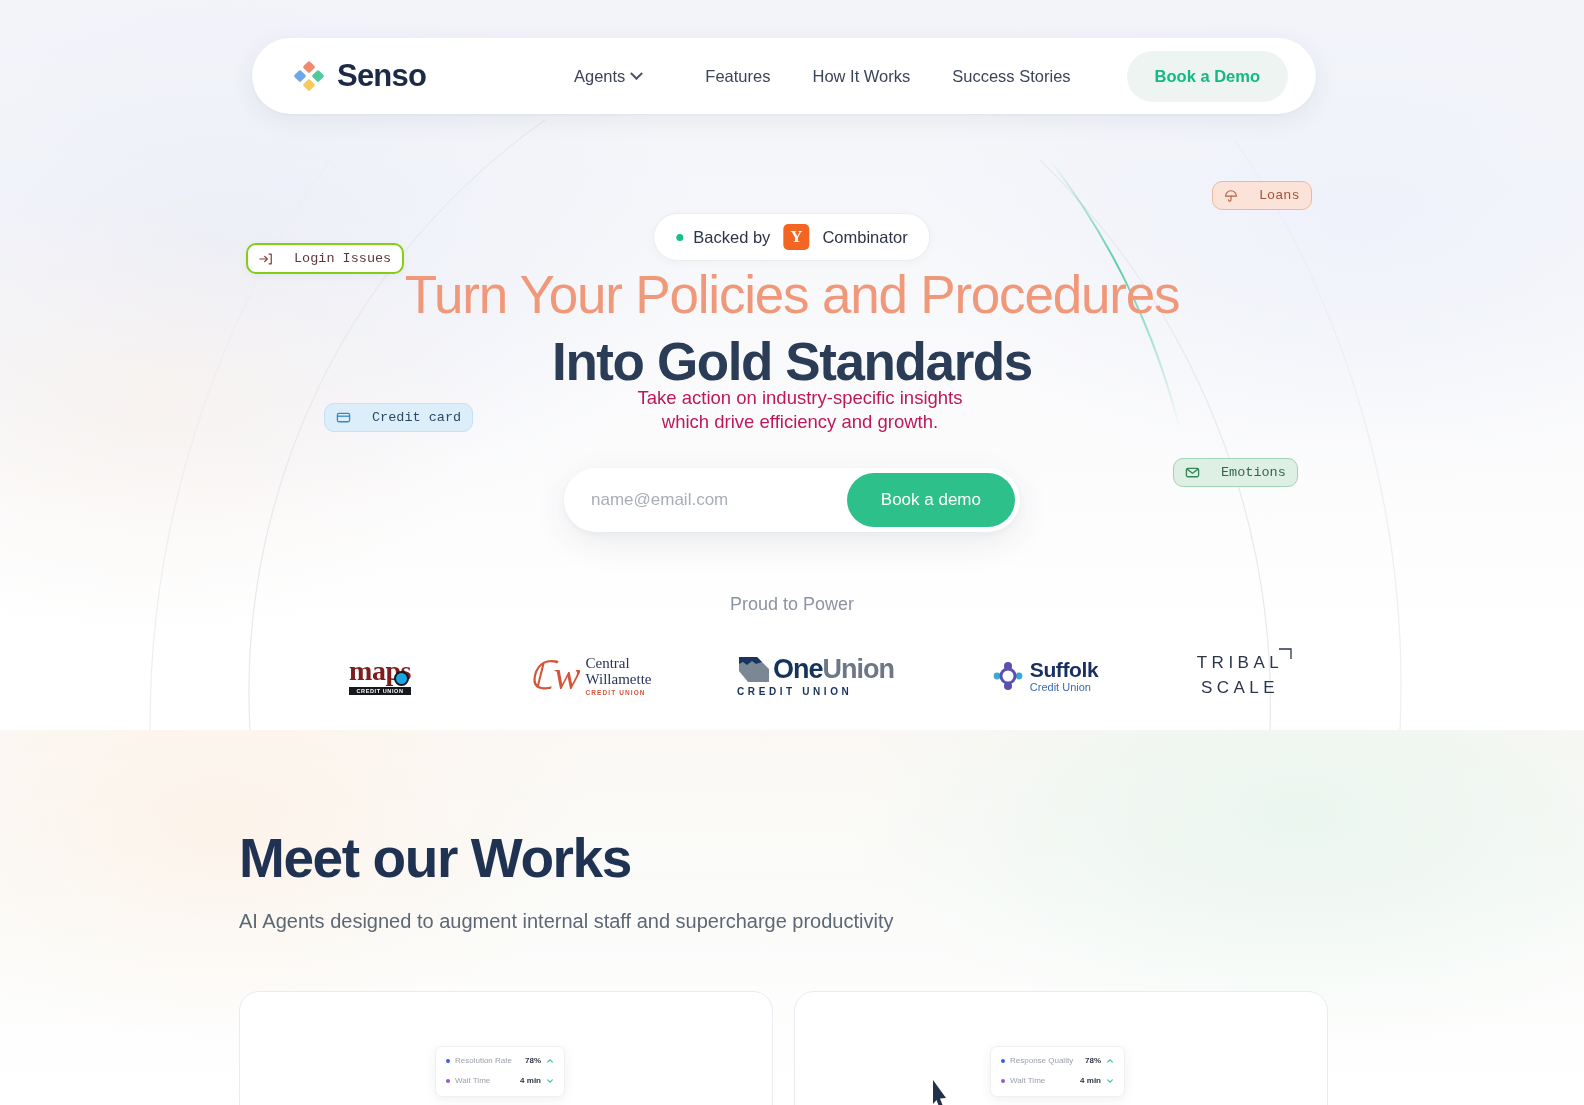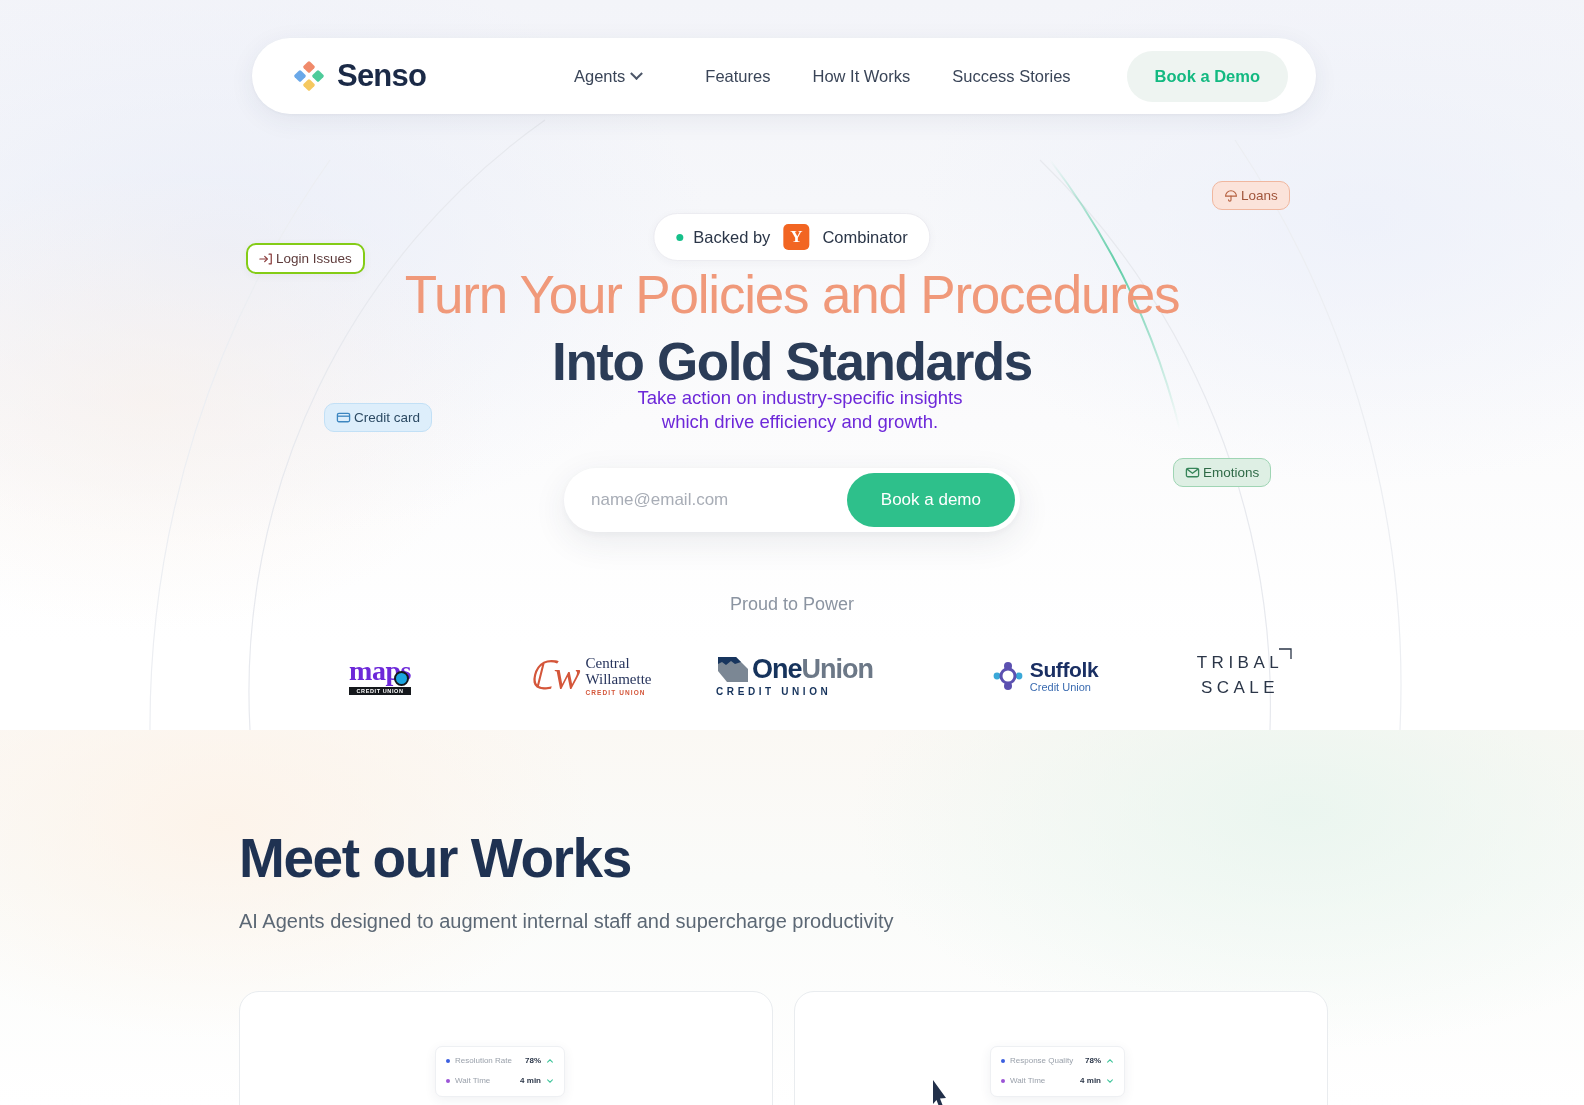--- a/index.html
+++ b/index.html
@@ -143,21 +143,21 @@
   }
   .h1 .line1 { color: #f0997a; display: block; font-weight: 400; }
   .h1 .line2 { color: #2b3c57; display: block; font-weight: 700; margin-top: 14px; letter-spacing: -1.4px;}
 
   .sub {
     position: absolute;
     left: 0; top: 386px;
     width: 1584px;
     font-size: 18.5px;
     line-height: 1.32;
-    color: #6d28d9;
+    color: #be185d;
     padding-left: 16px;
   }
 
   .form {
     position: absolute;
     left: 50%; top: 468px;
     transform: translateX(-50%);
     width: 456px; height: 64px;
     background: #ffffff;
     border-radius: 36px;
@@ -188,26 +188,27 @@
     font-family: inherit;
     cursor: pointer;
     white-space: nowrap;
   }
 
   
   .pill {
     position: absolute;
     display: flex;
     align-items: center;
-    gap: 3px;
+    gap: 21px;
     border-radius: 10px;
     padding: 6px 11px;
     font-size: 13.5px;
     white-space: nowrap;
     z-index: 8;
+    font-family: Liberation Mono, monospace;
   }
   .pill svg { display: block; flex: none; }
   .pill-login { left: 246px; top: 243px; background: #ffffff; border: 2px solid #84cc16; color: #5d3a3a; box-shadow: 0 2px 8px rgba(40,50,80,0.05); }
   .pill-credit { left: 324px; top: 403px; background: #ddeefb; border: 1px solid #c2e0f6; color: #2c4a63; }
   .pill-loans { left: 1212px; top: 181px; background: #fbe3da; border: 1px solid #f0b79f; color: #a0543a; }
   .pill-emotions { left: 1173px; top: 458px; background: #deefe4; border: 1px solid #9fd5b4; color: #2f6a47; }
 
   
   .ptp {
     position: absolute;
@@ -222,32 +223,32 @@
     position: absolute;
     left: 0; top: 640px;
     width: 1584px;
     height: 80px;
     z-index: 6;
   }
   .logo-item { position: absolute; top: 0; height: 72px; display: flex; align-items: center; justify-content: center; }
 
   
   .lg-maps { left: 330px; width: 100px; }
-  .maps-word { font-family: "Liberation Serif", serif; font-weight: 700; font-size: 28px; color: #6d28d9; letter-spacing: -0.5px; line-height: 1; }
+  .maps-word { font-family: "Liberation Serif", serif; font-weight: 700; font-size: 28px; color: #7f1d1d; letter-spacing: -0.5px; line-height: 1; }
   .maps-sub { font-size: 5.5px; font-weight: 700; color: #15181c; letter-spacing: 0.6px; text-align: center; margin-top: 2px; background:#15181c; color:#fff; padding:1px 2px;}
   .maps-dot { position: absolute; right: 2px; top: 14px; width: 15px; height: 15px; border-radius: 50%; background: #1ca5e0; border: 2px solid #15181c; }
 
   
   .lg-cw { left: 530px; width: 120px; }
   .cw-text { color: #27345c; font-family: "Liberation Serif", serif; font-size: 15px; line-height: 1.05; font-weight: 400; }
   .cw-sub { color: #d4563a; font-size: 6.5px; letter-spacing: 1.1px; font-weight: 700; margin-top: 2px; }
   .cw-mark { font-family: "Liberation Serif", serif; font-size: 40px; color: #d4563a; line-height: 0.8; font-style: italic; font-weight: 400; }
 
   
-  .lg-one { left: 707px; width: 175px; }
+  .lg-one { left: 728px; width: 175px; }
   .one-top { display: flex; align-items: flex-end; }
   .one-word1 { font-size: 27px; font-weight: 700; color: #16335c; letter-spacing: -1px; line-height: 0.95; }
   .one-word2 { font-size: 27px; font-weight: 700; color: #6c7887; letter-spacing: -1px; line-height: 0.95; }
   .one-sub { font-size: 10px; letter-spacing: 3.6px; color: #16335c; font-weight: 700; margin-top: 3px; }
 
   
   .lg-suf { left: 986px; width: 118px; }
   .suf-word { font-size: 21px; font-weight: 700; color: #1a2f63; letter-spacing: -0.4px; line-height: 1; }
   .suf-sub { font-size: 11px; color: #3a6bb0; line-height: 1; margin-top: 2px; }
 

